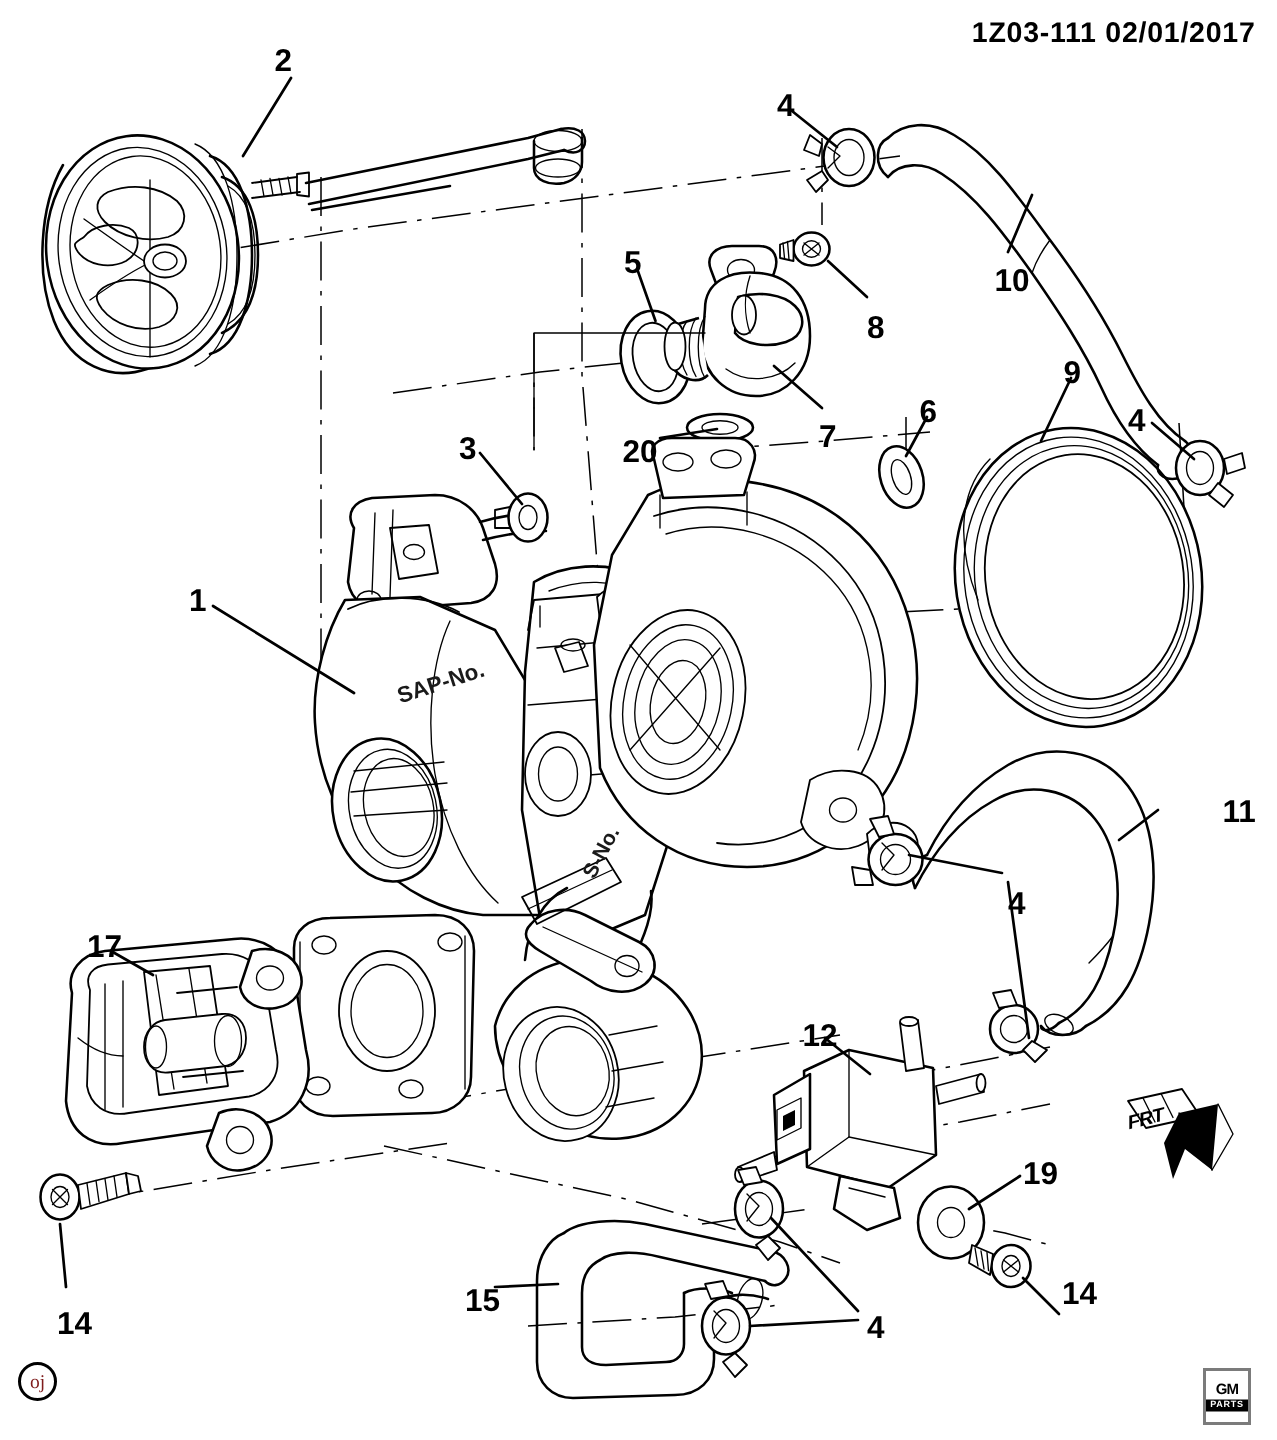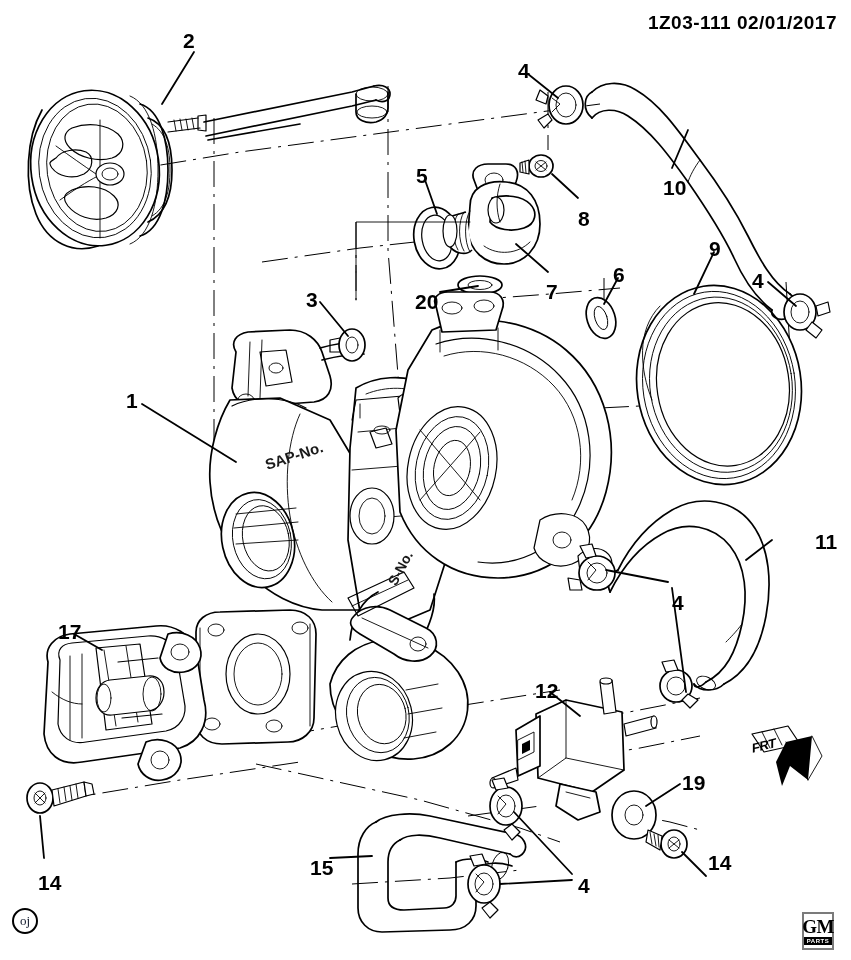--- a/index.html
+++ b/index.html
@@ -53,22 +53,22 @@
     height: 38px;
     border: 2px solid #7b7b7b;
     background: #ffffff;
     box-sizing: border-box;
     display: flex;
     flex-direction: column;
     align-items: center;
     justify-content: center;
   }
   .gmlogo .gm-top {
-    font-family: Liberation Serif, serif;
-    font-size: 19px;
+    font-family: Liberation Sans, sans-serif;
+    font-size: 10px;
     font-weight: bold;
     line-height: 1;
     color: #000;
     letter-spacing: -0.5px;
   }
   .gmlogo .gm-bot {
     margin-top: 1px;
     background: #000;
     color: #fff;
     font-size: 6px;
@@ -84,21 +84,21 @@
     width: 26px;
     height: 26px;
     border: 2px solid #000;
     border-radius: 50%;
     box-sizing: border-box;
     display: flex;
     align-items: center;
     justify-content: center;
     font-family: "Liberation Serif", serif;
     font-size: 13px;
-    color: #0f172a;
+    color: #7f1d1d;
   }
   .frt-label {
     position: absolute;
     left: 752px;
     top: 738px;
     font-family: "Liberation Sans", sans-serif;
     font-size: 13px;
     font-weight: bold;
     color: #000;
     letter-spacing: -0.5px;

